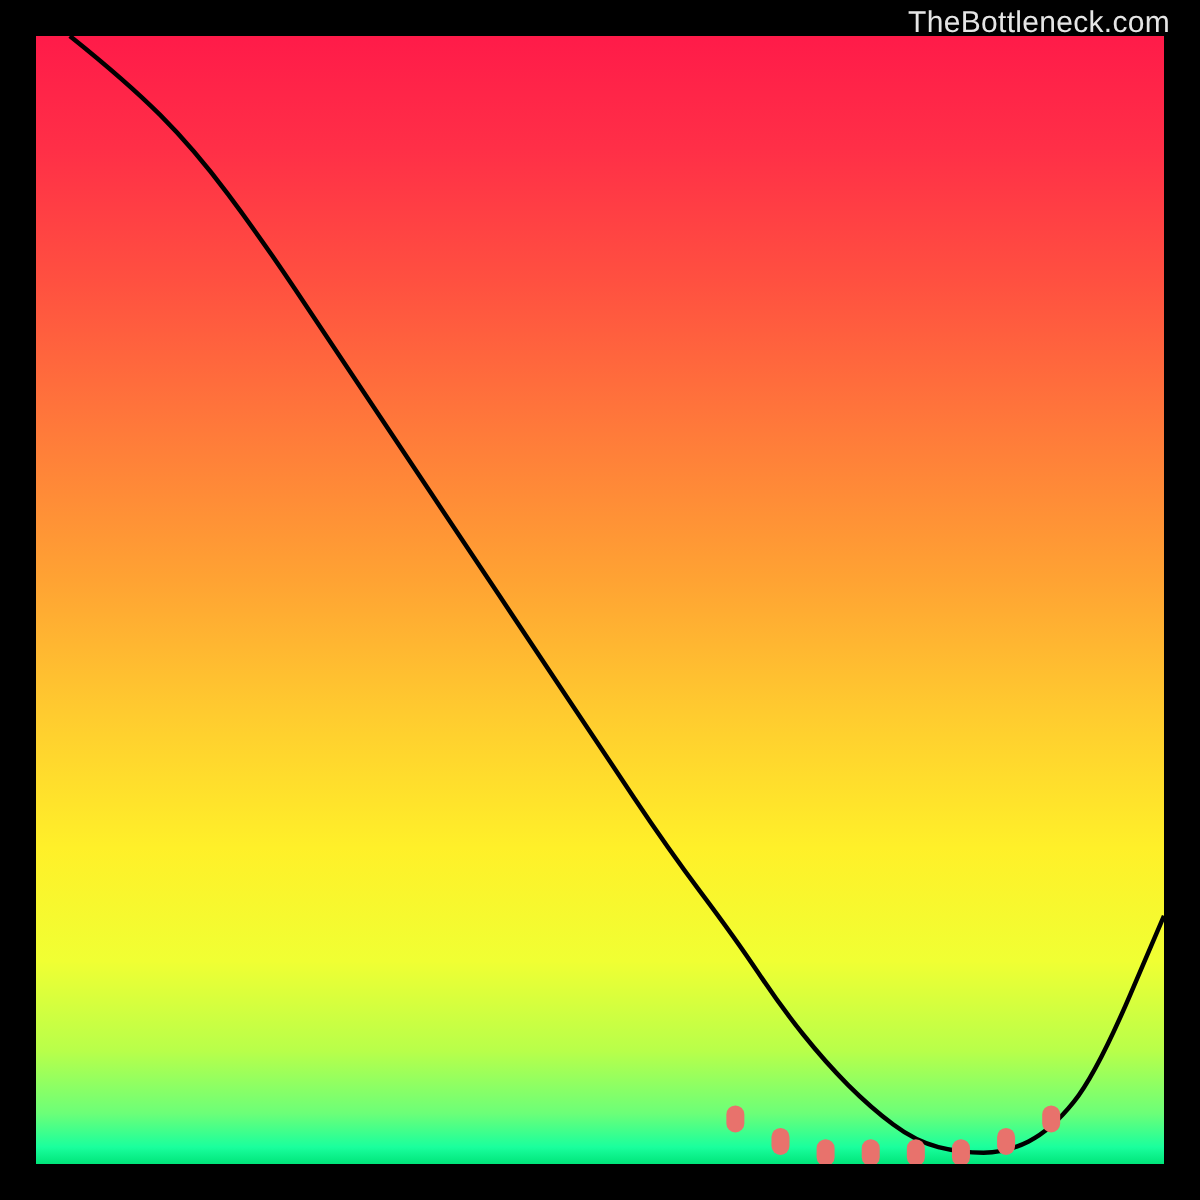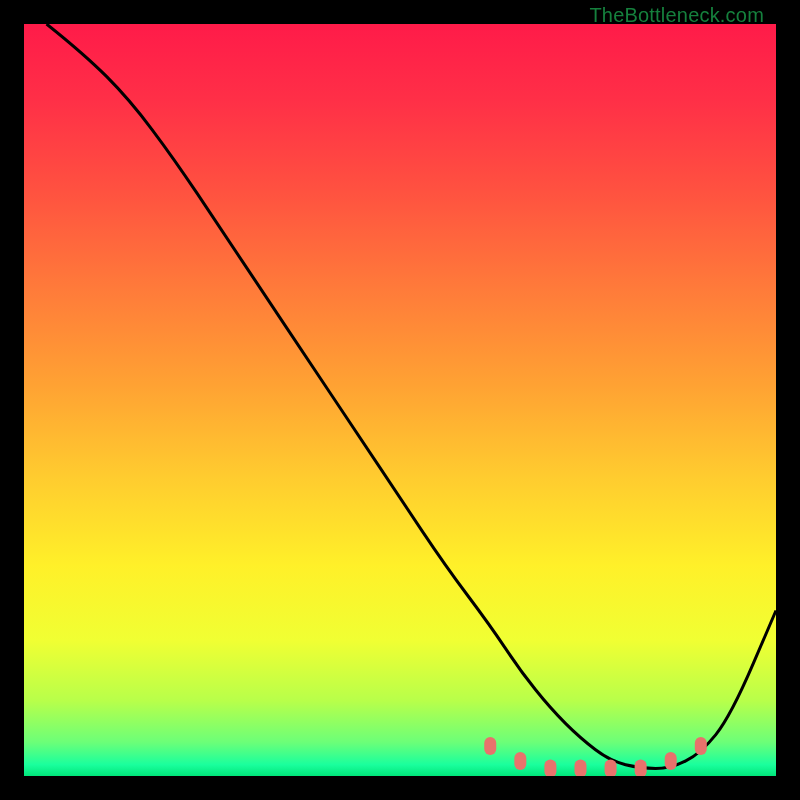--- a/index.html
+++ b/index.html
@@ -15,22 +15,22 @@
     position: absolute;
     left: 24px;
     top: 24px;
     width: 752px;
     height: 752px;
     background: #000;
   }
   .watermark {
     position: absolute;
     top: 4px;
-    right: 36px;
-    color: #15803d;
+    right: 20px;
+    color: #e5e5e5;
     font-size: 20px;
     letter-spacing: 0.2px;
     font-weight: 400;
   }
   svg {
     position: absolute;
     left: 24px;
     top: 24px;
     width: 752px;
     height: 752px;

